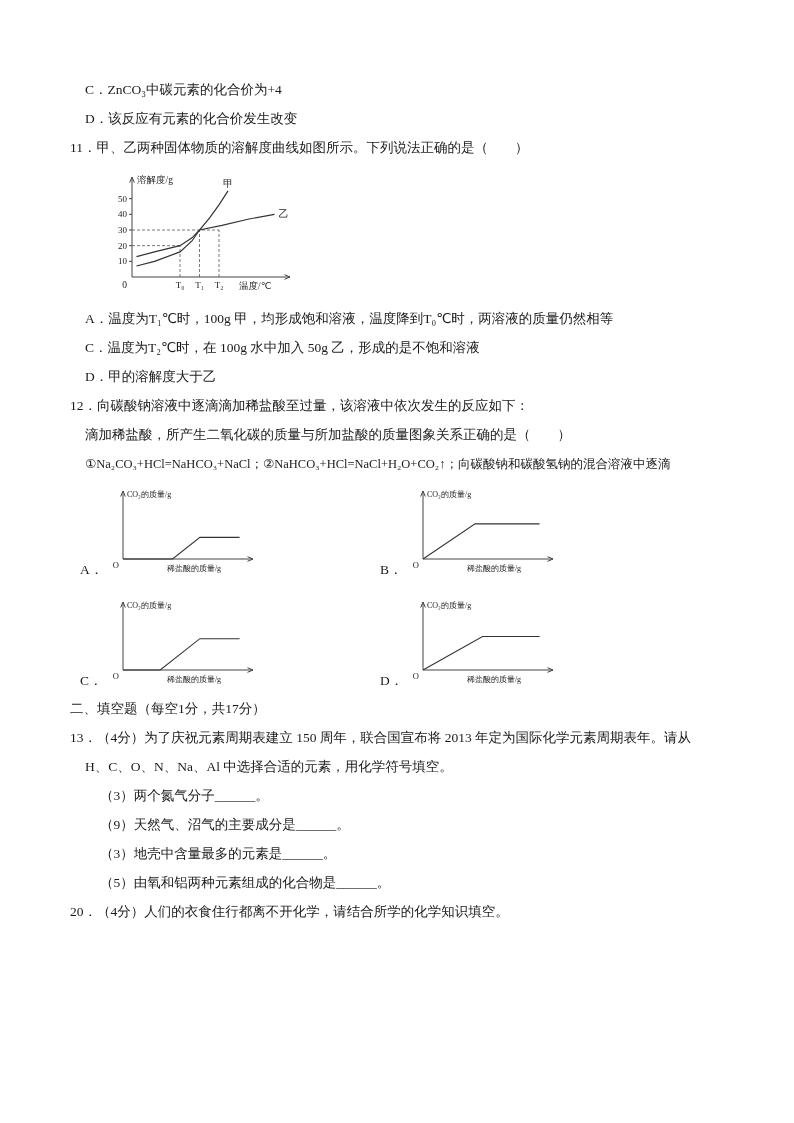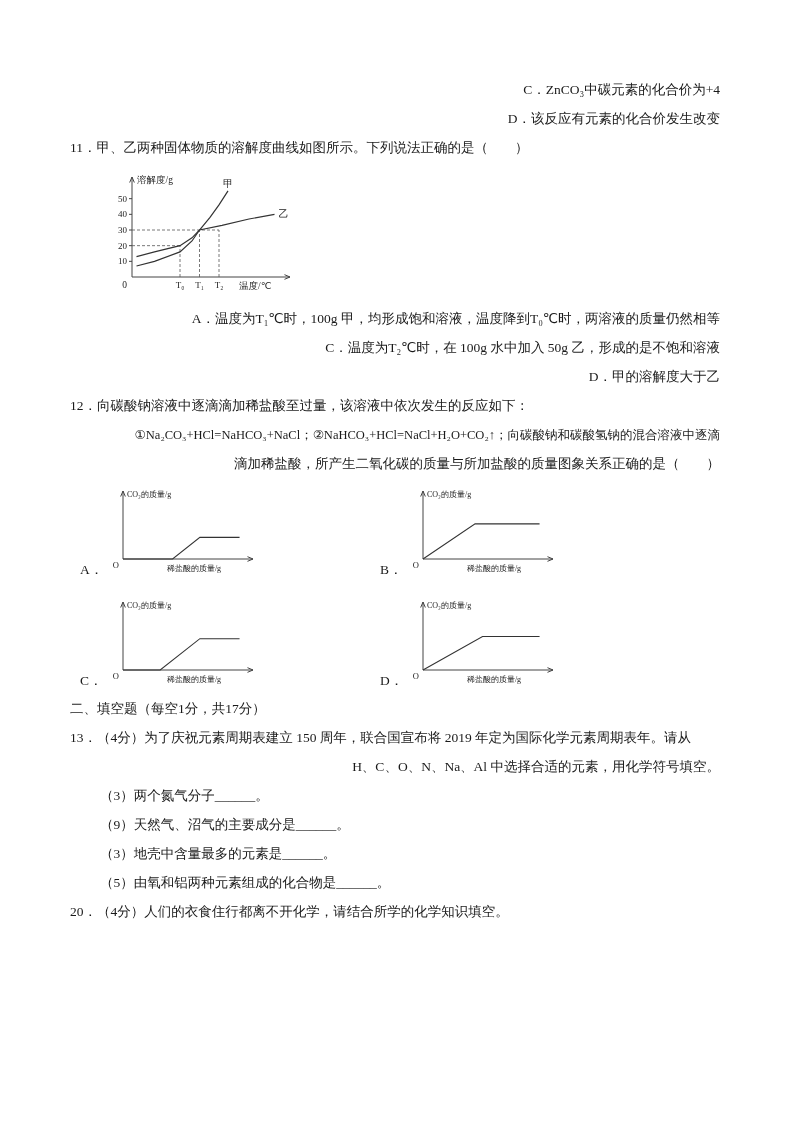--- a/index.html
+++ b/index.html
@@ -7,21 +7,21 @@
   body {
     width: 794px;
     height: 1123px;
     background: #ffffff;
     color: #1a1a1a;
     font-family: "Liberation Serif", "DejaVu Sans", serif;
     font-size: 13.5px;
   }
   .page { padding: 80px 74px 30px 70px; }
   p { margin: 0 0 9px 0; line-height: 20px; }
-  .opt { padding-left: 15px; text-align: right; }
+  .opt { padding-left: 15px; }
   .blank { padding-left: 30px; }
   .nowrap { white-space: nowrap; font-size: 12.5px; }
   .chart-solubility { margin: 2px 0 14px 28px; }
   .choices-grid {
     display: grid;
     grid-template-columns: 300px 300px;
     row-gap: 16px;
     margin: 2px 0 10px 10px;
   }
   .choice { display: flex; align-items: flex-end; gap: 4px; }
@@ -71,22 +71,22 @@
         <polyline points="38.5,89.63333333333333 56.5,84.93333333333334 82,78.66666666666667 94,70.83333333333333 101.5,63 124,58.3 151,52.03333333333333 176.5,47.333333333333336" fill="none" stroke="#333" stroke-width="1.2"></polyline>
         <text x="180.5" y="50.333333333333336" font-size="10" text-anchor="start" fill="#222">乙</text>
       </svg>
   </div>
 
   <p class="opt">A．温度为T₁℃时，100g 甲，均形成饱和溶液，温度降到T₀℃时，两溶液的质量仍然相等</p>
   <p class="opt">C．温度为T₂℃时，在 100g 水中加入 50g 乙，形成的是不饱和溶液</p>
   <p class="opt">D．甲的溶解度大于乙</p>
 
   <p>12．向碳酸钠溶液中逐滴滴加稀盐酸至过量，该溶液中依次发生的反应如下：</p>
+  <p class="opt">滴加稀盐酸，所产生二氧化碳的质量与所加盐酸的质量图象关系正确的是（　　）</p>
   <p class="opt nowrap">①Na₂CO₃+HCl=NaHCO₃+NaCl；②NaHCO₃+HCl=NaCl+H₂O+CO₂↑；向碳酸钠和碳酸氢钠的混合溶液中逐滴</p>
-  <p class="opt">滴加稀盐酸，所产生二氧化碳的质量与所加盐酸的质量图象关系正确的是（　　）</p>
 
   <div class="choices-grid">
     <div class="choice">
       <span class="choice-letter">A．</span>
       <svg width="160" height="95">
           <line x1="16" y1="76" x2="16" y2="8" stroke="#444" stroke-width="1"></line>
           <path d="M18.336510053851903 13.52636596401731 L16 8 L13.663489946148097 13.52636596401731" fill="none" stroke="#444" stroke-width="1"></path>
           <line x1="16" y1="76" x2="146" y2="76" stroke="#444" stroke-width="1"></line>
           <path d="M140.47363403598268 78.3365100538519 L146 76 L140.47363403598268 73.6634899461481" fill="none" stroke="#444" stroke-width="1"></path>
           <text x="20" y="14" font-size="8" text-anchor="start" fill="#222">CO₂的质量/g</text>
@@ -131,21 +131,21 @@
           <text x="20" y="14" font-size="8" text-anchor="start" fill="#222">CO₂的质量/g</text>
           <text x="87" y="88" font-size="8" text-anchor="middle" fill="#222">稀盐酸的质量/g</text>
           <text x="12" y="85" font-size="8.5" text-anchor="end" fill="#222">O</text>
           <polyline points="16,76 75.52,42.52 132.56,42.52" fill="none" stroke="#333" stroke-width="1.1"></polyline>
         </svg>
     </div>
   </div>
 
   <p>二、填空题（每空1分，共17分）</p>
 
-  <p>13．（4分）为了庆祝元素周期表建立 150 周年，联合国宣布将 2019 年定为国际化学元素周期表年。请从</p>
+  <p>13．（4分）为了庆祝元素周期表建立 150 周年，联合国宣布将 2013 年定为国际化学元素周期表年。请从</p>
   <p class="opt">H、C、O、N、Na、Al 中选择合适的元素，用化学符号填空。</p>
   <p class="blank">（3）两个氮气分子______。</p>
   <p class="blank">（9）天然气、沼气的主要成分是______。</p>
   <p class="blank">（3）地壳中含量最多的元素是______。</p>
   <p class="blank">（5）由氧和铝两种元素组成的化合物是______。</p>
 
   <p>20．（4分）人们的衣食住行都离不开化学，请结合所学的化学知识填空。</p>
 
 </div>
 

